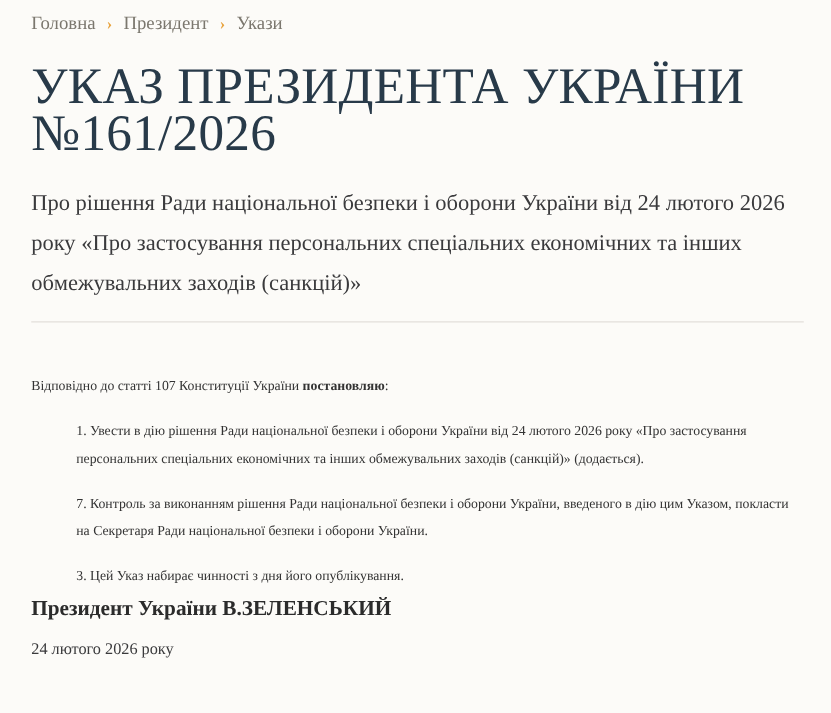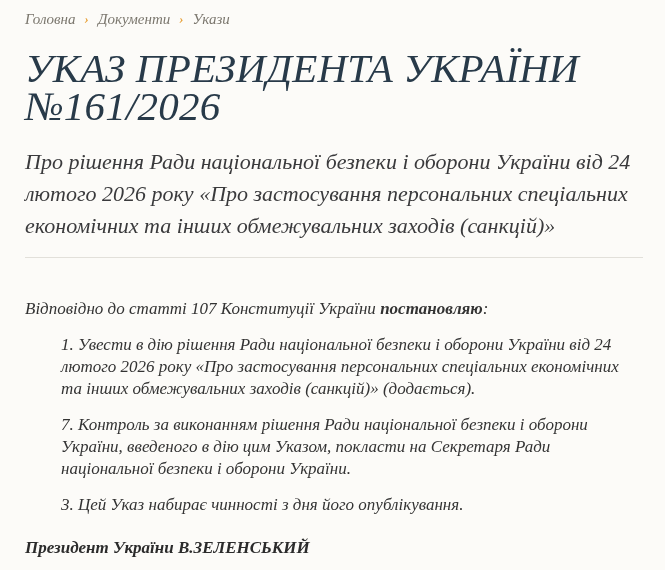--- a/index.html
+++ b/index.html
@@ -7,21 +7,20 @@
   body {
     background: #fcfbf8;
     font-family: "Liberation Serif", "DejaVu Serif", serif;
     color: #333333;
     overflow: hidden;
   }
   .page {
     width: 665px;
     height: 570px;
     padding: 10px 22px 0 25px;
-    font-style: italic;
   }
   
   .breadcrumb {
     display: flex;
     align-items: center;
     gap: 9px;
     font-size: 15px;
     color: #7b776e;
     line-height: 18px;
   }
@@ -42,65 +41,65 @@
     margin-top: 21px;
     font-size: 41px;
     font-weight: 500;
     line-height: 38px;
     color: #283a49;
     letter-spacing: 0.2px;
   }
   
   .subtitle {
     margin-top: 21px;
-    font-size: 22px;
+    font-size: 18px;
     line-height: 32px;
     color: #3a3a3c;
     max-width: 618px;
   }
   
   .divider {
     margin-top: 15px;
     border: none;
     border-top: 1px solid #e2e0da;
     height: 0;
     width: 100%;
   }
   
   .body-text {
-    font-size: 17px;
+    font-size: 11px;
     line-height: 22px;
     color: #333333;
     max-width: 618px;
   }
   .intro { margin-top: 40px; }
   .para  { margin-top: 14px; margin-left: 36px; }
   .intro b, .signature { font-weight: bold; }
   .signature {
-    margin-top: 21px;
+    margin-top: 4px;
     font-size: 17px;
     line-height: 22px;
     color: #2b2b2b;
   }
   .date {
-    margin-top: 33px;
-    font-size: 21px;
+    margin-top: 10px;
+    font-size: 13px;
     line-height: 22px;
     color: #3a3a3c;
   }
 </style>
 </head>
 <body>
 
 <div class="page">
 
   <nav class="breadcrumb">
     <a href="#">Головна</a>
     <span class="sep">›</span>
-    <a href="#">Документи</a>
+    <a href="#">Президент</a>
     <span class="sep">›</span>
     <a href="#">Укази</a>
   </nav>
 
   <h1 class="title">УКАЗ ПРЕЗИДЕНТА УКРАЇНИ №161/2026</h1>
 
   <p class="subtitle">Про рішення Ради національної безпеки і оборони України від 24 лютого 2026 року «Про застосування персональних спеціальних економічних та інших обмежувальних заходів (санкцій)»</p>
 
   <hr class="divider">
 

